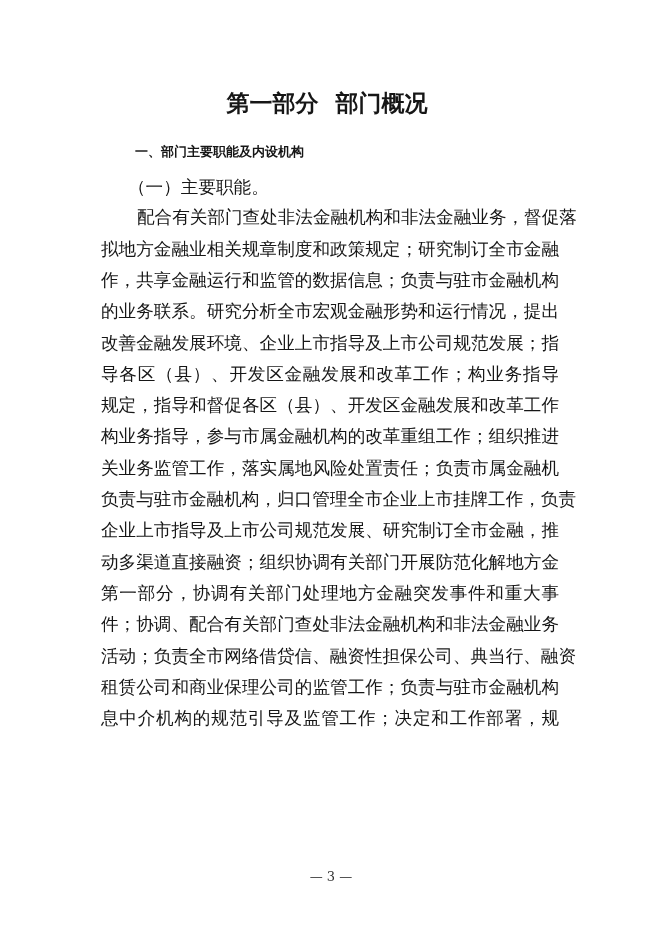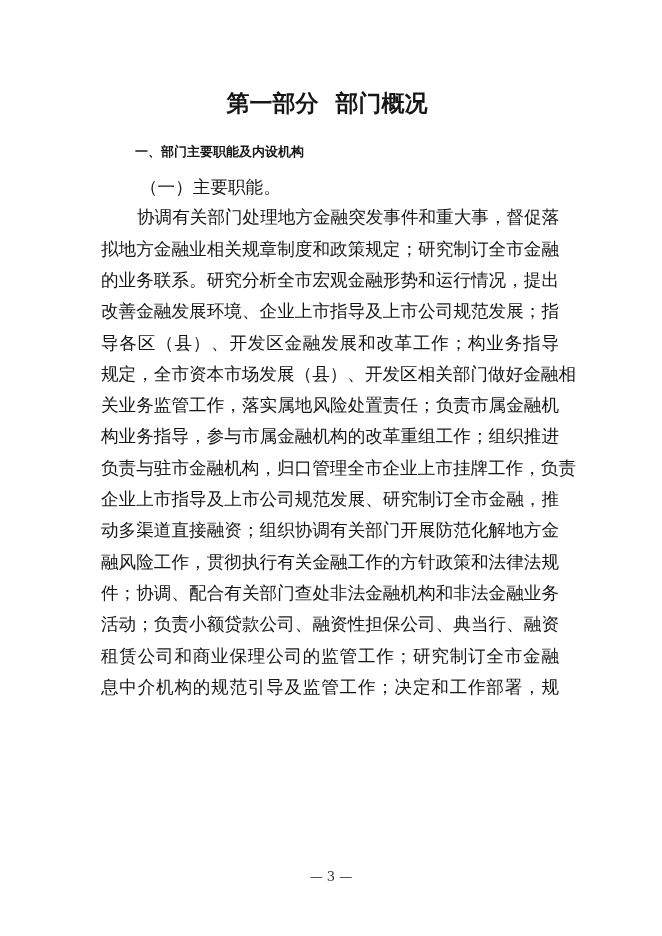--- a/index.html
+++ b/index.html
@@ -45,21 +45,21 @@
       left: 135px;
       top: 138px;
       font-family: "DejaVu Sans", "Liberation Sans", sans-serif;
       font-weight: bold;
       font-size: 13px;
       line-height: 28px;
       white-space: nowrap;
     }
     .subsection-heading {
       position: absolute;
-      left: 140px;
+      left: 128px;
       top: 173px;
       font-family: "DejaVu Serif", "Liberation Serif", serif;
       font-size: 17.6px;
       line-height: 28px;
       white-space: nowrap;
     }
     .body {
       position: absolute;
       left: 101px;
       top: 202.4px;
@@ -100,33 +100,34 @@
 
   <div class="title">
     <span class="part">第一部分</span><span class="gap"></span><span class="part">部门概况</span>
   </div>
 
   <div class="section-heading">一、部门主要职能及内设机构</div>
 
   <div class="subsection-heading">（一）主要职能。</div>
 
   <div class="body">
-    <span class="line first">协调有关部门处理地方金融突发事件和重大事，督促落</span>
+    <span class="line first">配合有关部门查处非法金融机构和非法金融业务，督促落</span>
     <span class="line">拟地方金融业相关规章制度和政策规定；研究制订全市金融</span>
+    <span class="line">作，共享金融运行和监管的数据信息；负责与驻市金融机构</span>
     <span class="line">的业务联系。研究分析全市宏观金融形势和运行情况，提出</span>
     <span class="line">改善金融发展环境、企业上市指导及上市公司规范发展；指</span>
     <span class="line">导各区（县）、开发区金融发展和改革工作；构业务指导</span>
-    <span class="line">规定，全市资本市场发展（县）、开发区相关部门做好金融相</span>
+    <span class="line">规定，指导和督促各区（县）、开发区金融发展和改革工作</span>
+    <span class="line">构业务指导，参与市属金融机构的改革重组工作；组织推进</span>
     <span class="line">关业务监管工作，落实属地风险处置责任；负责市属金融机</span>
-    <span class="line">构业务指导，参与市属金融机构的改革重组工作；组织推进</span>
     <span class="line">负责与驻市金融机构，归口管理全市企业上市挂牌工作，负责</span>
     <span class="line">企业上市指导及上市公司规范发展、研究制订全市金融，推</span>
     <span class="line">动多渠道直接融资；组织协调有关部门开展防范化解地方金</span>
-    <span class="line">融风险工作，贯彻执行有关金融工作的方针政策和法律法规</span>
+    <span class="line">第一部分，协调有关部门处理地方金融突发事件和重大事</span>
     <span class="line">件；协调、配合有关部门查处非法金融机构和非法金融业务</span>
-    <span class="line">活动；负责小额贷款公司、融资性担保公司、典当行、融资</span>
-    <span class="line">租赁公司和商业保理公司的监管工作；研究制订全市金融</span>
+    <span class="line">活动；负责全市网络借贷信、融资性担保公司、典当行、融资</span>
+    <span class="line">租赁公司和商业保理公司的监管工作；负责与驻市金融机构</span>
     <span class="line">息中介机构的规范引导及监管工作；决定和工作部署，规</span>
   </div>
 
   <div class="page-number">— 3 —</div>
 
 </div>
 
 </body></html>

